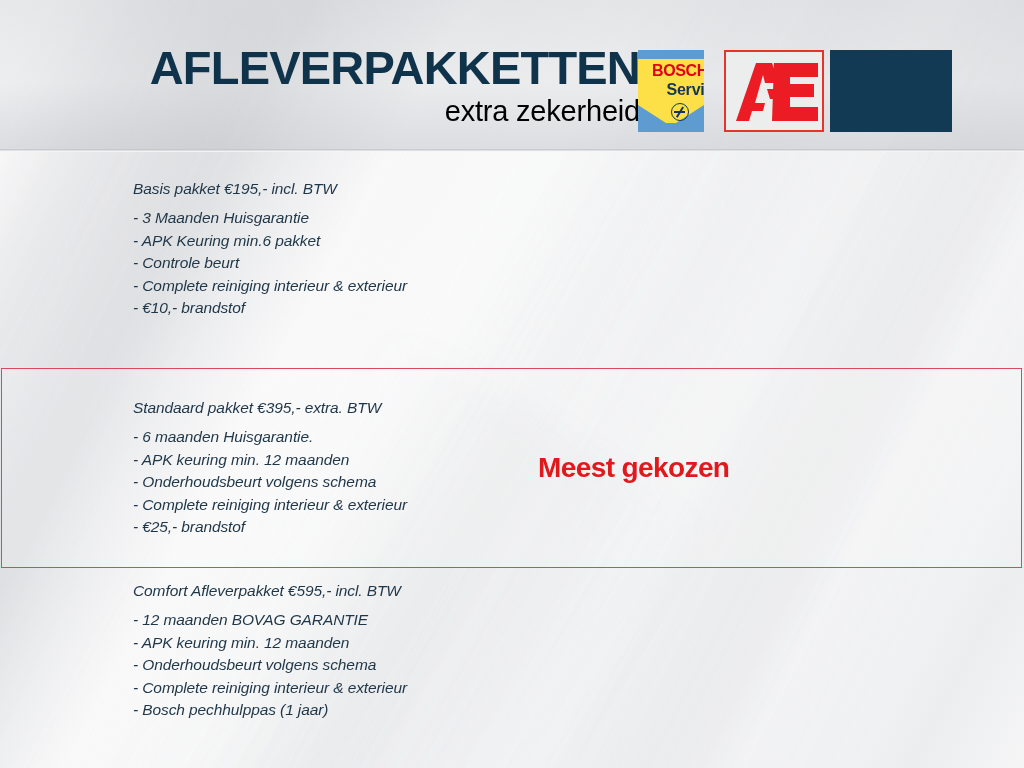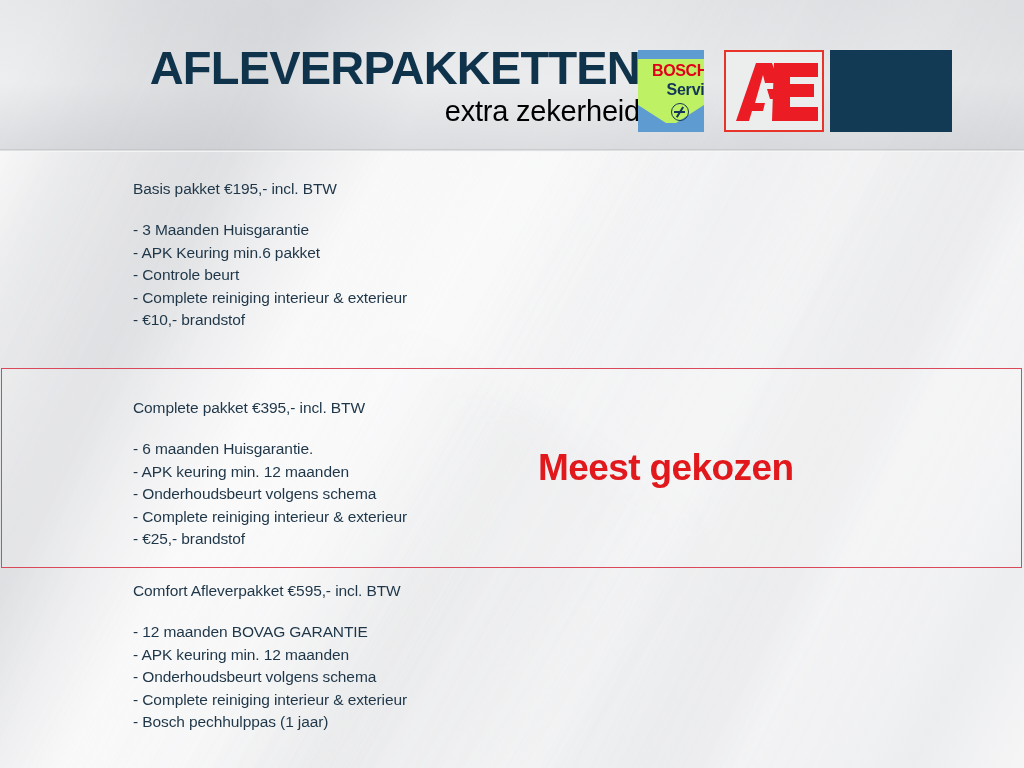--- a/index.html
+++ b/index.html
@@ -89,21 +89,21 @@
     line-height: 34px;
     letter-spacing: -0.2px;
     margin-top: 1px;
     white-space: nowrap;
   }
 
   
   .logo-bosch {
     position: absolute; left: 638px; top: 50px;
     width: 66px; height: 82px;
-    background: #bef264;
+    background: #fde047;
     overflow: hidden;
     padding-left: 40px;
   }
   .bosch-top { position: absolute; left:0; top:0; width:84px; height:9px; background:#5d9bd1; }
   .bosch-bot-l, .bosch-bot-r {
     position: absolute; bottom: 0; width: 0; height: 0;
   }
   .bosch-bot-l { left: 0;  border-left: 42px solid #5d9bd1; border-top: 27px solid transparent; }
   .bosch-bot-r { right: 0; border-right: 42px solid #5d9bd1; border-top: 27px solid transparent; }
   .bosch-bot-band { position:absolute; left:0; bottom:0; width:84px; height:9px; background:#5d9bd1; }
@@ -140,28 +140,28 @@
   .ae-svg { position: absolute; left: 6px; top: 7px; }
 
   
   .logo-block {
     position: absolute; left: 830px; top: 50px;
     width: 122px; height: 82px;
     background: #123a55;
   }
 
   
-  .pkg { position: absolute; color: #1e3648; }
+  .pkg { position: absolute; color: #1e3648; font-style: italic; }
   .pkg-title {
     font-size: 15.5px;
     line-height: 20px;
     letter-spacing: -0.1px;
     white-space: nowrap;
   }
-  .pkg-list { margin-top: 20px; }
+  .pkg-list { margin-top: 8px; }
   .pkg-item {
     font-size: 15.5px;
     line-height: 22.5px;
     letter-spacing: -0.1px;
     white-space: nowrap;
   }
 
   #pkg-basis    { left: 133px; top: 179px; }
   #pkg-standaard{ left: 133px; top: 398px; }
   #pkg-comfort  { left: 133px; top: 581px; }
@@ -171,21 +171,21 @@
     position: absolute;
     left: 1px; top: 368px;
     width: 1021px; height: 200px;
     border: 1.4px solid #d9495a;
     background: rgba(255,255,255,0.16);
   }
 
   .badge {
     position: absolute;
     left: 538px; top: 448px;
-    font-size: 37px;
+    font-size: 28px;
     font-weight: 700;
     color: #e1181c;
     letter-spacing: -0.6px;
     line-height: 40px;
     white-space: nowrap;
   }
 </style>
 </head>
 <body>
 
@@ -239,21 +239,21 @@
     <div class="pkg-list">
       <div class="pkg-item">- 3 Maanden Huisgarantie</div>
       <div class="pkg-item">- APK Keuring min.6 pakket</div>
       <div class="pkg-item">- Controle beurt</div>
       <div class="pkg-item">- Complete reiniging interieur &amp; exterieur</div>
       <div class="pkg-item">- €10,- brandstof</div>
     </div>
   </div>
 
   <div class="pkg" id="pkg-standaard">
-    <div class="pkg-title">Complete pakket €395,- incl. BTW</div>
+    <div class="pkg-title">Standaard pakket €395,- extra. BTW</div>
     <div class="pkg-list">
       <div class="pkg-item">- 6 maanden Huisgarantie.</div>
       <div class="pkg-item">- APK keuring min. 12 maanden</div>
       <div class="pkg-item">- Onderhoudsbeurt volgens schema</div>
       <div class="pkg-item">- Complete reiniging interieur &amp; exterieur</div>
       <div class="pkg-item">- €25,- brandstof</div>
     </div>
   </div>
 
   <div class="badge">Meest gekozen</div>

